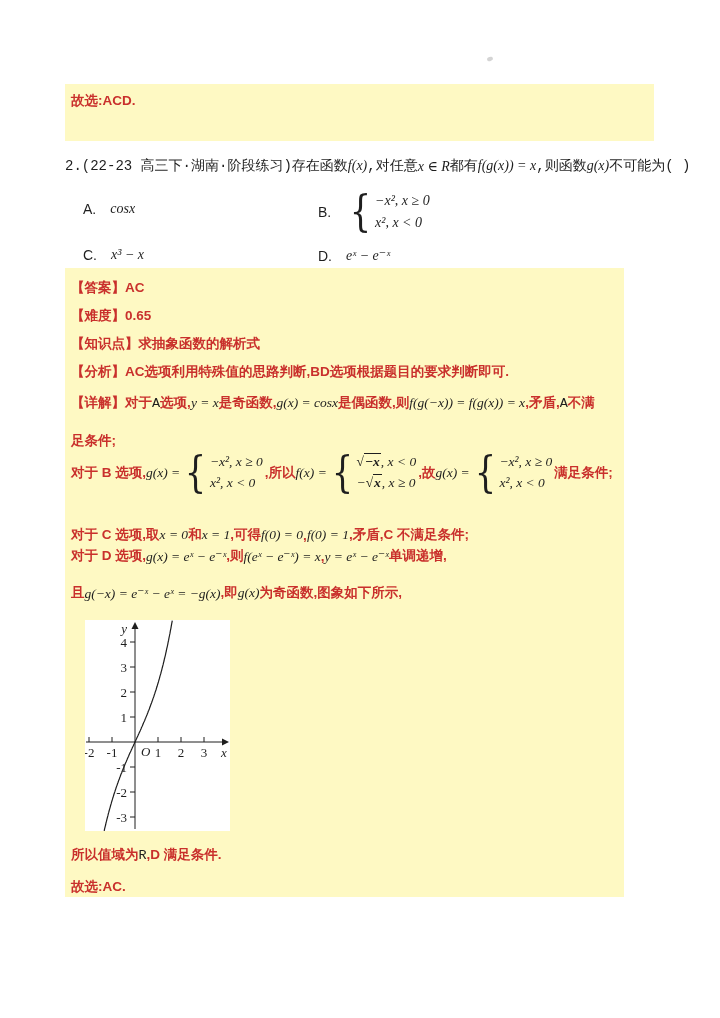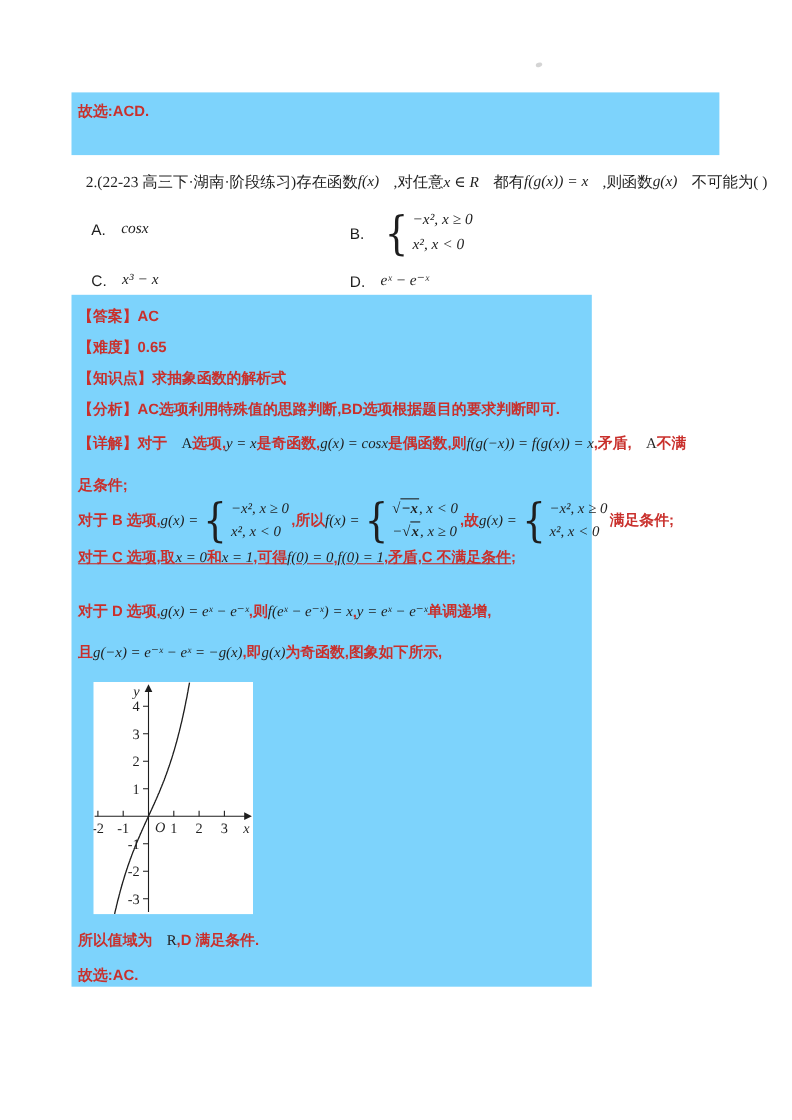--- a/index.html
+++ b/index.html
@@ -1,29 +1,29 @@
 <!DOCTYPE html>
 <html><head>
 <meta charset="utf-8">
 <style>
   html,body{margin:0;padding:0;}
   body{
     width:720px;height:1018px;position:relative;background:#ffffff;
     font-family:"Liberation Serif","DejaVu Serif",serif;color:#1e1e1e;
     overflow:hidden;
   }
-  .grayblock{position:absolute;background:#7dd3fc;}
+  .grayblock{position:absolute;background:#fef9c3;}
   .line{position:absolute;white-space:nowrap;display:flex;align-items:center;}
   .rline{
     color:#c9302c;font-size:13.5px;font-weight:600;
     font-family:"Liberation Sans","DejaVu Sans",sans-serif;
   }
   .bline{color:#1e1e1e;font-size:14px;font-weight:400;}
   .seg-r{color:#c9302c;font-weight:600;font-family:"Liberation Sans","DejaVu Sans",sans-serif;}
-  .seg-b{color:#1e1e1e;font-style:normal;font-weight:400;font-family:Liberation Serif, serif;margin-left:13px;}
+  .seg-b{color:#1e1e1e;font-style:normal;font-weight:400;font-family:Liberation Mono, monospace;}
   .seg-m{color:#1e1e1e;font-style:italic;font-weight:400;font-family:"Liberation Serif","DejaVu Serif",serif;}
   .rline .seg-m, .rline .seg-b{font-size:13.5px;}
   
   .sq{color:#1e1e1e;font-style:normal;font-family:"Liberation Serif","DejaVu Serif",serif;}
   .sq .rad{border-top:1px solid #1e1e1e;font-style:italic;padding:0 1px;}
   
   .cases{display:inline-flex;align-items:center;vertical-align:middle;margin:0 2px;}
   .cases .brace{
     font-size:42px;font-weight:400;line-height:0.9;color:#1e1e1e;
     font-family:"DejaVu Serif",serif;transform:scaleX(0.8);
@@ -80,21 +80,21 @@
   <div class="line" style="left:83px;top:247px;">
     <span class="opt-label">C.</span>
     <span class="opt-val"><span class="seg-m">x³ − x</span></span>
   </div>
   <div class="line" style="left:318px;top:247px;">
     <span class="opt-label">D.</span>
     <span class="opt-val"><span class="seg-m">eˣ − e⁻ˣ</span></span>
   </div>
 </div>
 
-<div class="grayblock" style="left:65px;top:268px;width:473px;height:629px;">
+<div class="grayblock" style="left:65px;top:268px;width:559px;height:629px;">
   <div class="line rline" style="left:6px;top:11px;">【答案】AC</div>
   <div class="line rline" style="left:6px;top:39px;">【难度】0.65</div>
   <div class="line rline" style="left:6px;top:95px;">【分析】AC选项利用特殊值的思路判断,BD选项根据题目的要求判断即可.</div>
   <div class="line rline" style="left:6px;top:67px;">【知识点】求抽象函数的解析式</div>
   <div class="line rline" style="left:6px;top:126px;align-items:center;">
       <span class="seg-r">【详解】对于 </span>
       <span class="seg-b">A</span>
       <span class="seg-r"> 选项,</span>
       <span class="seg-m">y = x</span>
       <span class="seg-r"> 是奇函数, </span>
@@ -146,21 +146,21 @@
           <span class="cases-row">
             <span class="seg-m">−x², x ≥ 0</span>
           </span>
           <span class="cases-row">
             <span class="seg-m">x², x &lt; 0</span>
           </span>
         </span>
       </span>
       <span class="seg-r">满足条件;</span>
     </div>
-  <div class="line rline" style="left:6px;top:230px;text-decoration:underline;">
+  <div class="line rline" style="left:6px;top:258px;">
       <span class="seg-r">对于 C 选项,取 </span>
       <span class="seg-m">x = 0</span>
       <span class="seg-r"> 和 </span>
       <span class="seg-m">x = 1</span>
       <span class="seg-r">,可得 </span>
       <span class="seg-m">f(0) = 0</span>
       <span class="seg-r">, </span>
       <span class="seg-m">f(0) = 1</span>
       <span class="seg-r">,矛盾,C 不满足条件;</span>
     </div>

